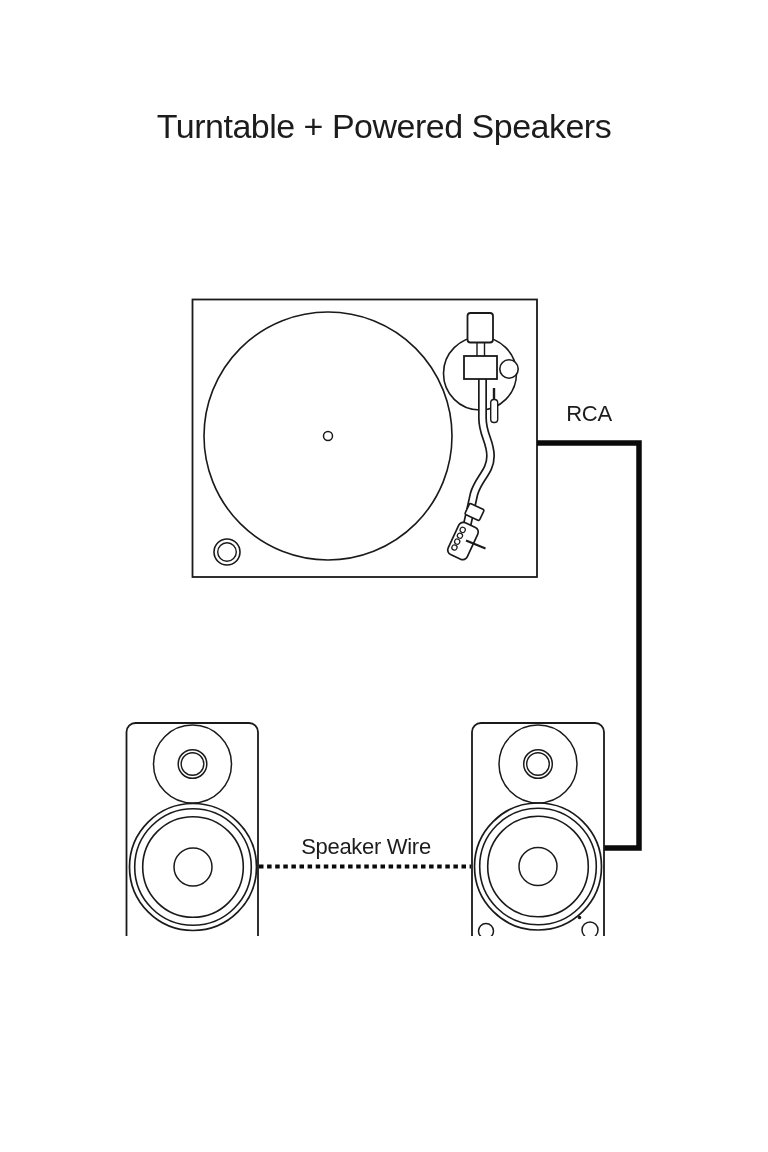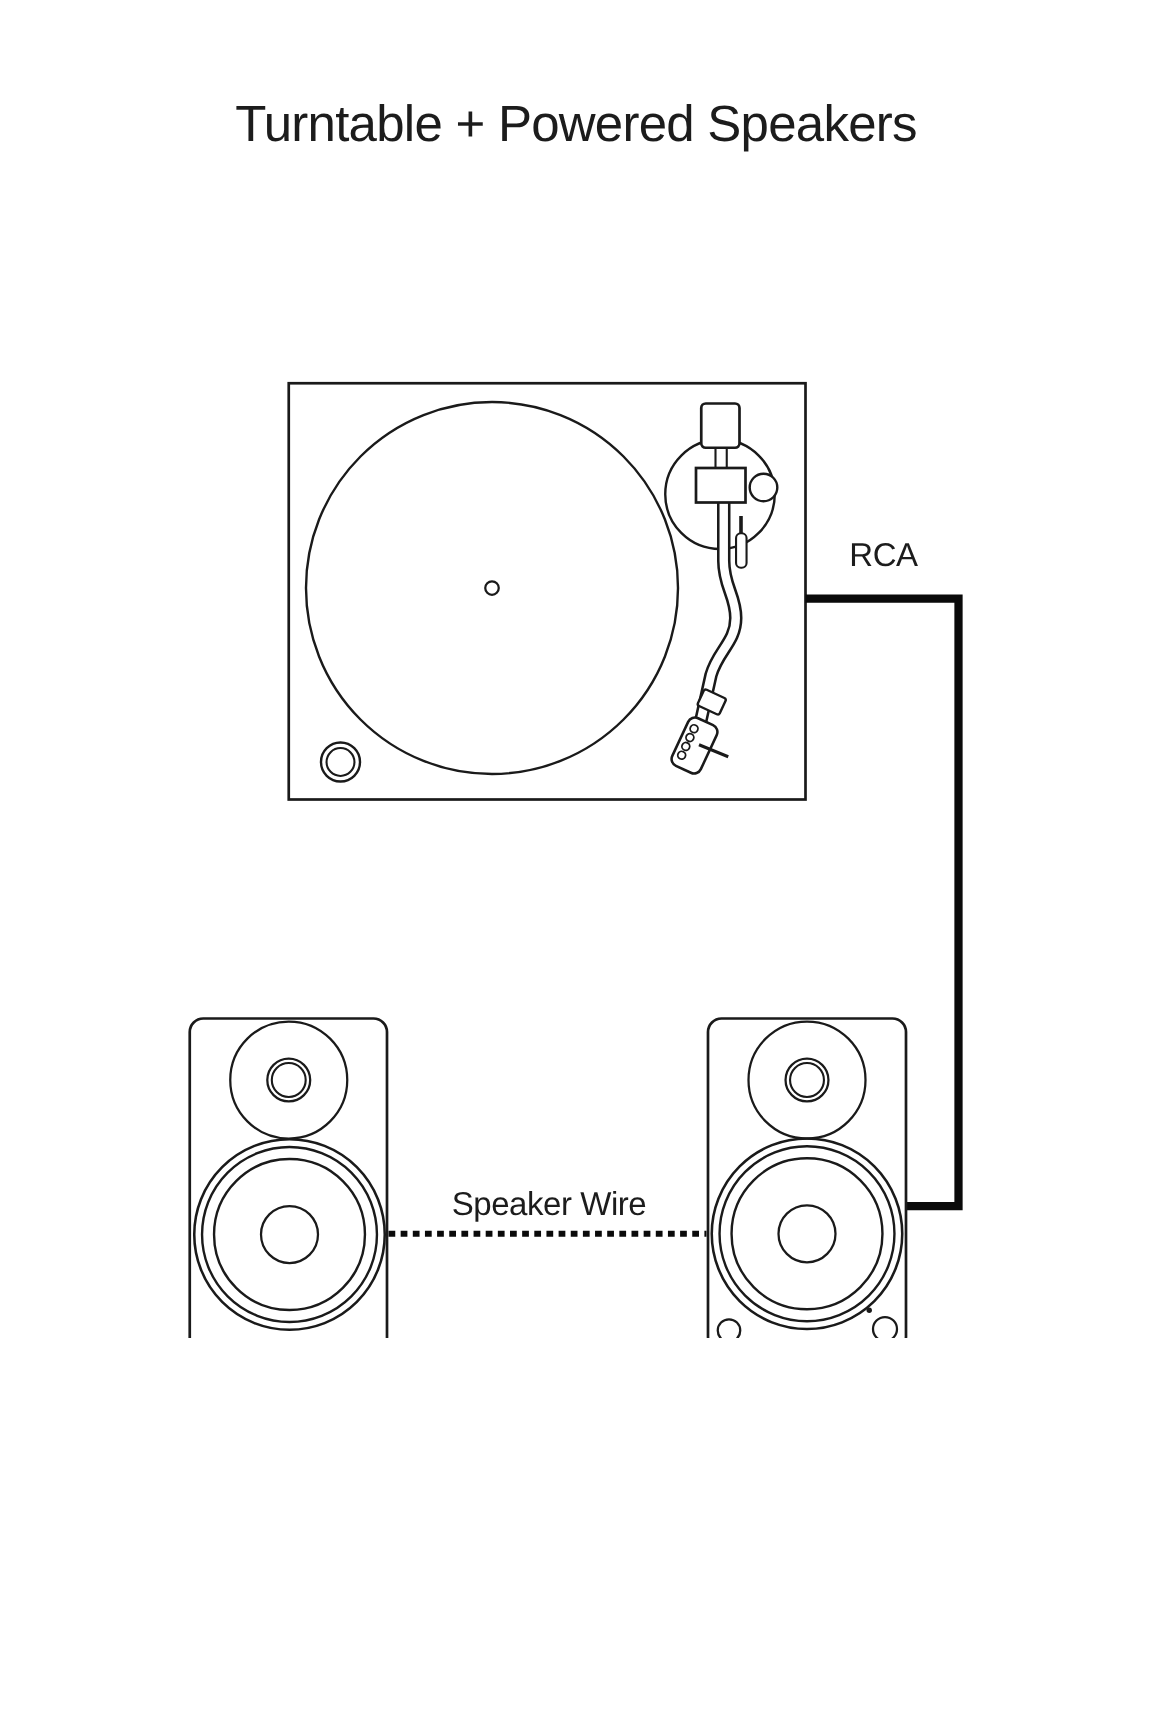--- a/index.html
+++ b/index.html
@@ -8,20 +8,21 @@
     --cable:#0a0a0a;
     --text:#1c1c1c;
   }
   html,body{margin:0;padding:0;background:var(--bg);}
   .page{
     position:relative;
     width:768px;height:892px;
     background:var(--bg);
     overflow:hidden;
     font-family:"Liberation Sans", sans-serif;
+    margin-top:44px;
   }
   svg{display:block;}
   svg text{
     font-family:"Liberation Sans", sans-serif;
     fill:var(--text);
   }
   .title-text{font-size:34px;text-anchor:middle;letter-spacing:-0.5px;}
   .conn-label{font-size:22px;text-anchor:middle;letter-spacing:-0.3px;}
   .ln{fill:none;stroke:var(--line);stroke-width:1.6px;}
   .ln-w{fill:#ffffff;stroke:var(--line);stroke-width:1.6px;}

